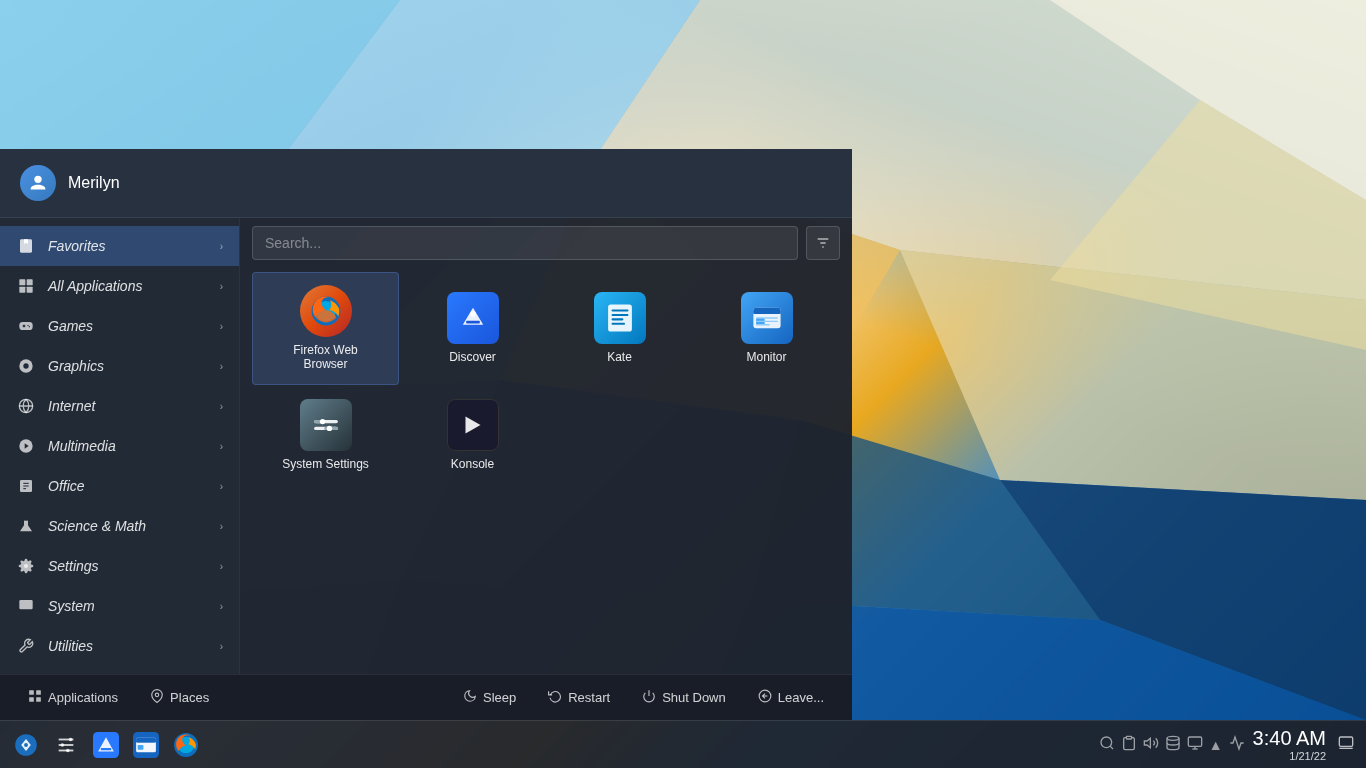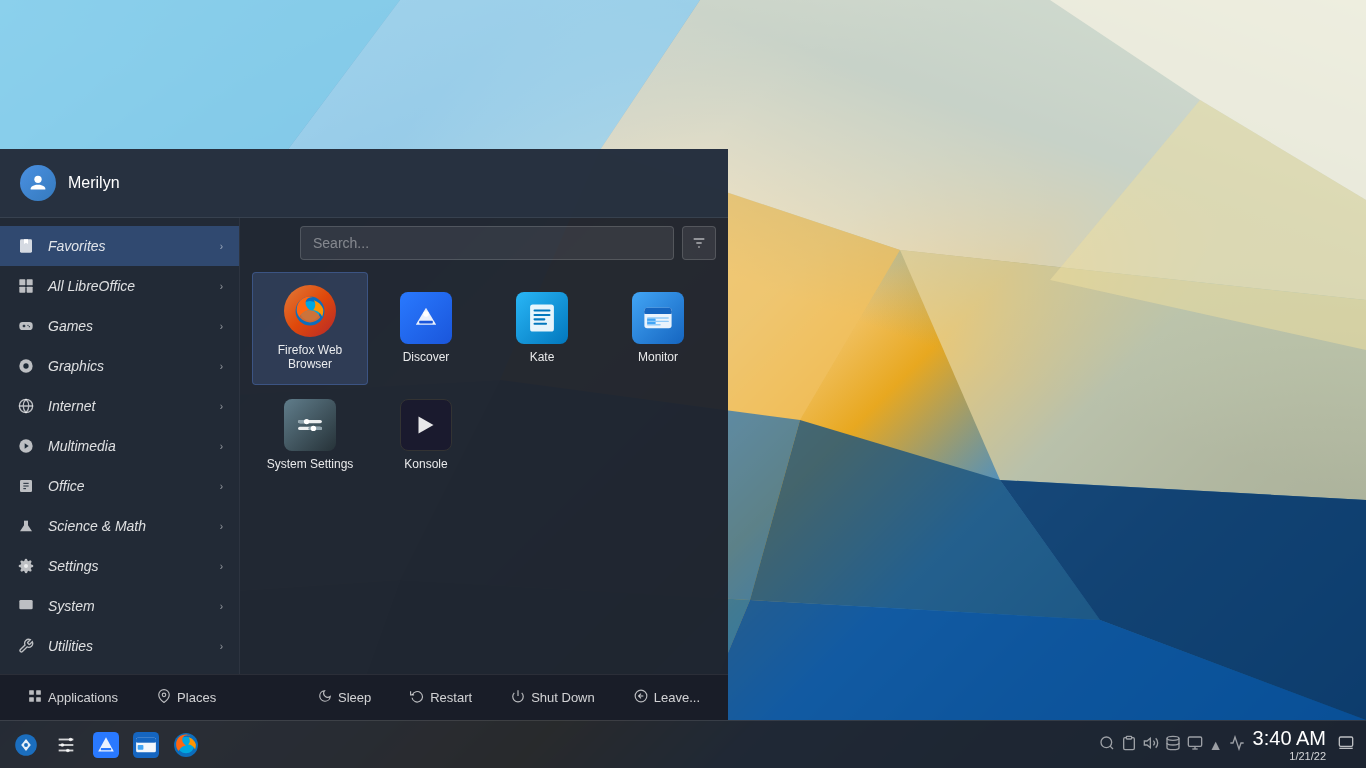--- a/index.html
+++ b/index.html
@@ -86,21 +86,21 @@
       gap: 6px;
       font-size: 14px;
       opacity: 0.8;
     }
 
     
     .start-menu {
       position: absolute;
       bottom: 48px;
       left: 0;
-      width: 728px;
+      width: 852px;
       background: rgba(30, 35, 45, 0.97);
       z-index: 200;
       display: flex;
       flex-direction: column;
     }
 
     
     .user-header {
       display: flex;
       align-items: center;
@@ -197,21 +197,20 @@
 
     .search-input {
       flex: 1;
       background: rgba(255,255,255,0.08);
       border: 1px solid rgba(255,255,255,0.15);
       border-radius: 4px;
       color: white;
       padding: 8px 12px;
       font-size: 14px;
       outline: none;
-      margin-left: 48px;
     }
 
     .search-input::placeholder {
       color: rgba(255,255,255,0.4);
     }
 
     .search-filter-btn {
       width: 34px;
       height: 34px;
       background: rgba(255,255,255,0.08);
@@ -269,21 +268,21 @@
       line-height: 1.2;
     }
 
     
     .menu-footer {
       display: flex;
       align-items: flex-end;
       padding: 8px 16px;
       background: rgba(25, 30, 40, 0.98);
       border-top: 1px solid rgba(255,255,255,0.08);
-      gap: 15px;
+      gap: 8px;
     }
 
     .footer-btn {
       display: flex;
       align-items: center;
       gap: 6px;
       color: rgba(255,255,255,0.8);
       font-size: 13px;
       cursor: pointer;
       padding: 6px 12px;
@@ -375,21 +374,21 @@
 
       <div class="sidebar-item">
         <span class="item-icon">
           <svg width="16" height="16" viewBox="0 0 24 24" fill="rgba(255,255,255,0.7)">
             <rect x="2" y="2" width="9" height="9" rx="1"></rect>
             <rect x="13" y="2" width="9" height="9" rx="1"></rect>
             <rect x="2" y="13" width="9" height="9" rx="1"></rect>
             <rect x="13" y="13" width="9" height="9" rx="1"></rect>
           </svg>
         </span>
-        <span class="item-label">All LibreOffice</span>
+        <span class="item-label">All Applications</span>
         <span class="chevron">›</span>
       </div>
 
       <div class="sidebar-item">
         <span class="item-icon">
           <svg width="16" height="16" viewBox="0 0 24 24" fill="rgba(255,255,255,0.7)">
             <rect x="2" y="6" width="20" height="12" rx="5"></rect>
             <line x1="9" y1="10" x2="9" y2="14" stroke="#1e2a37" stroke-width="2"></line>
             <line x1="7" y1="12" x2="11" y2="12" stroke="#1e2a37" stroke-width="2"></line>
             <circle cx="15" cy="11" r="1" fill="#1e2a37"></circle>

